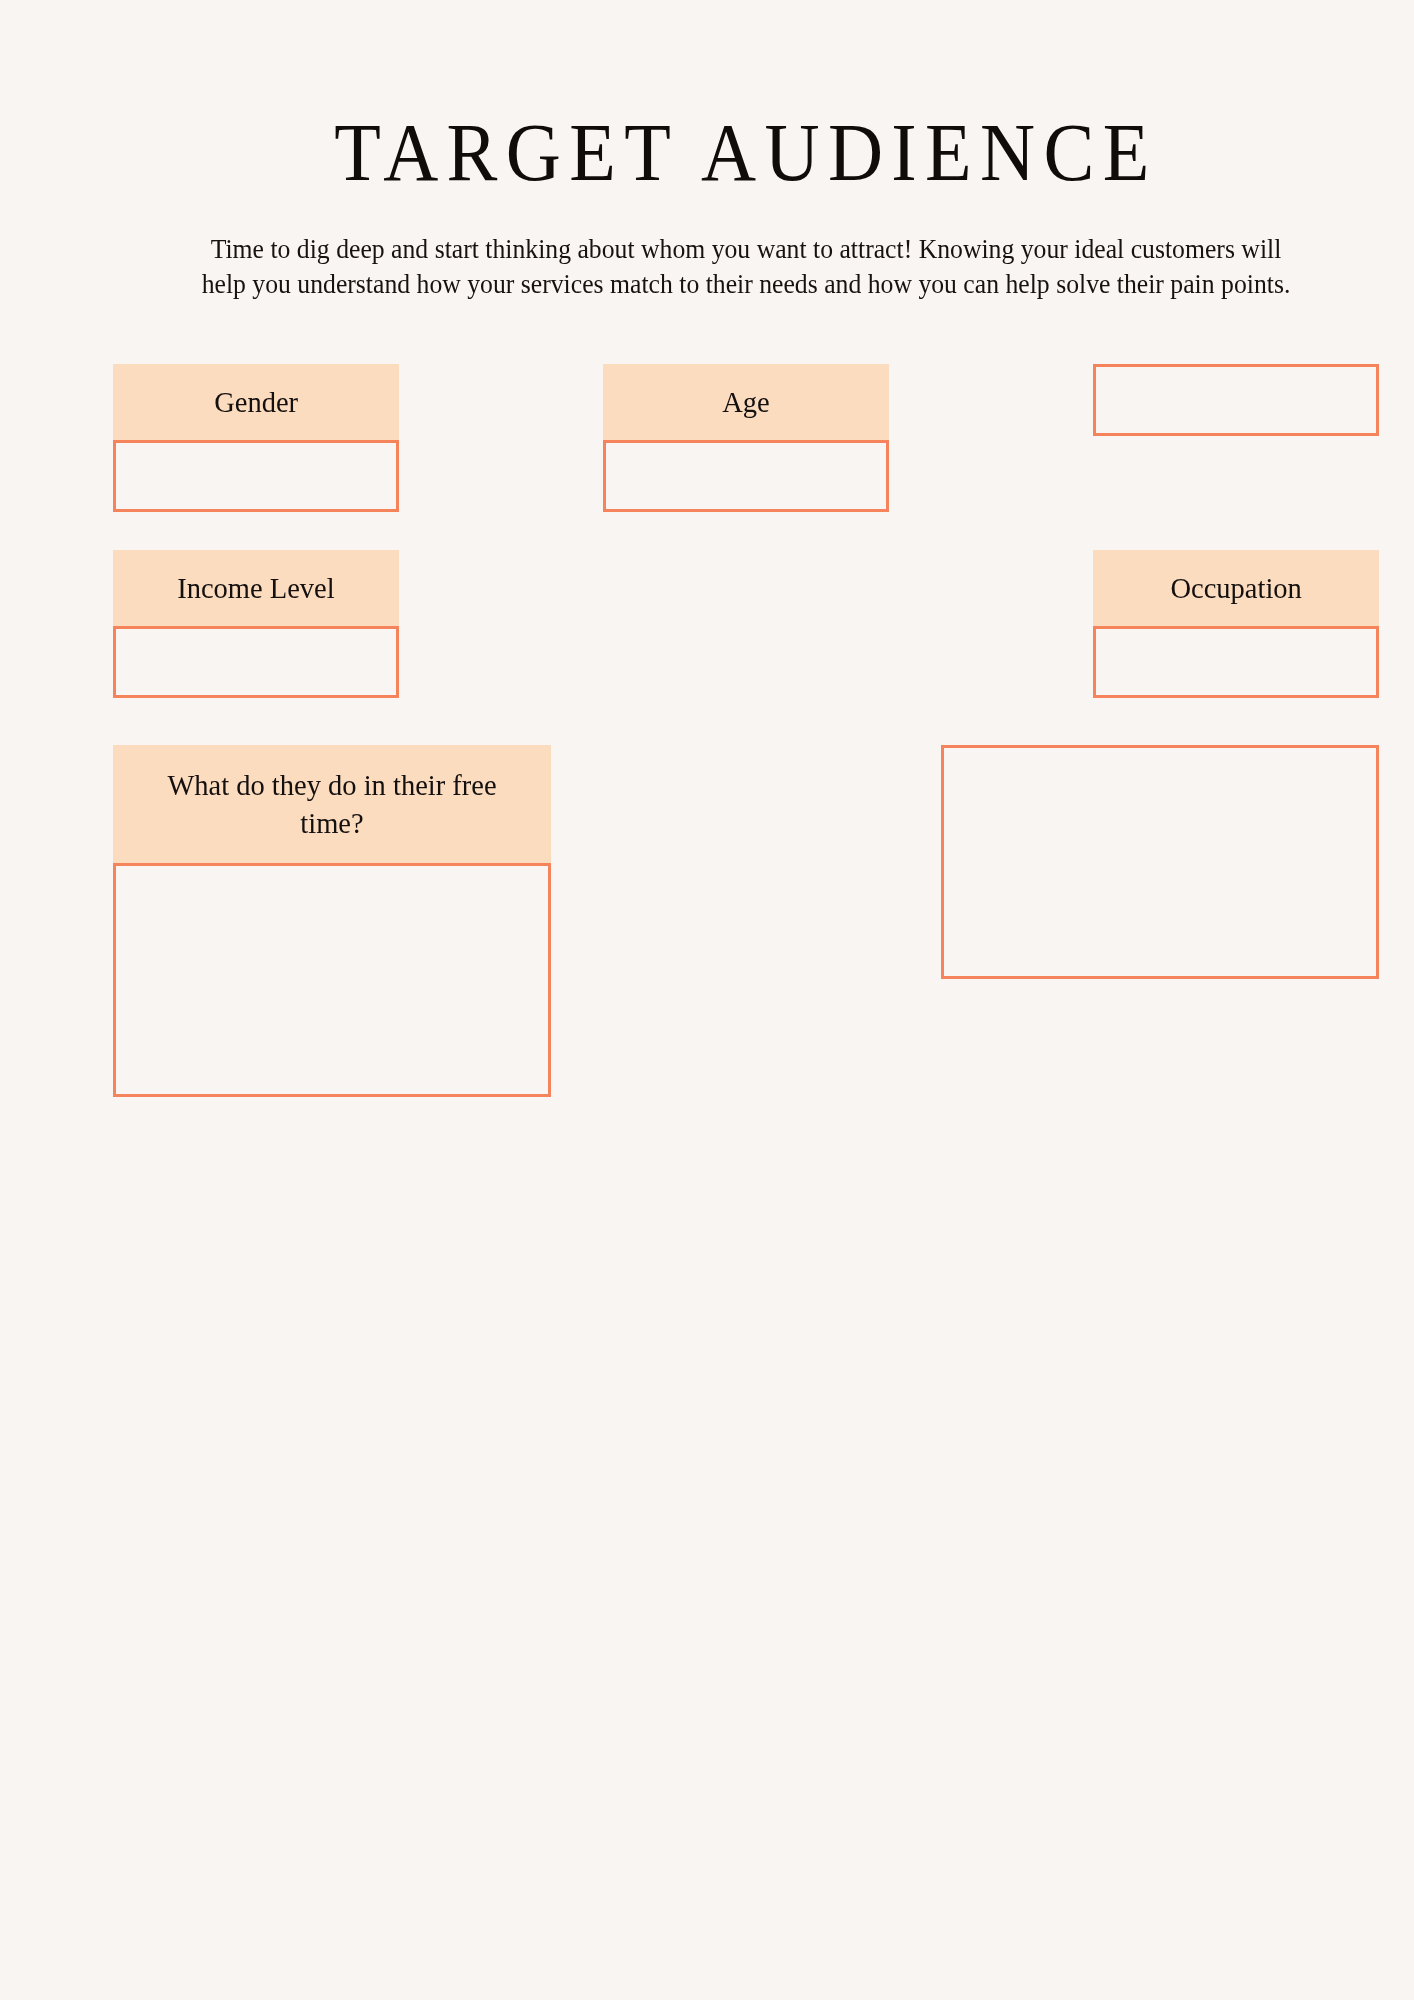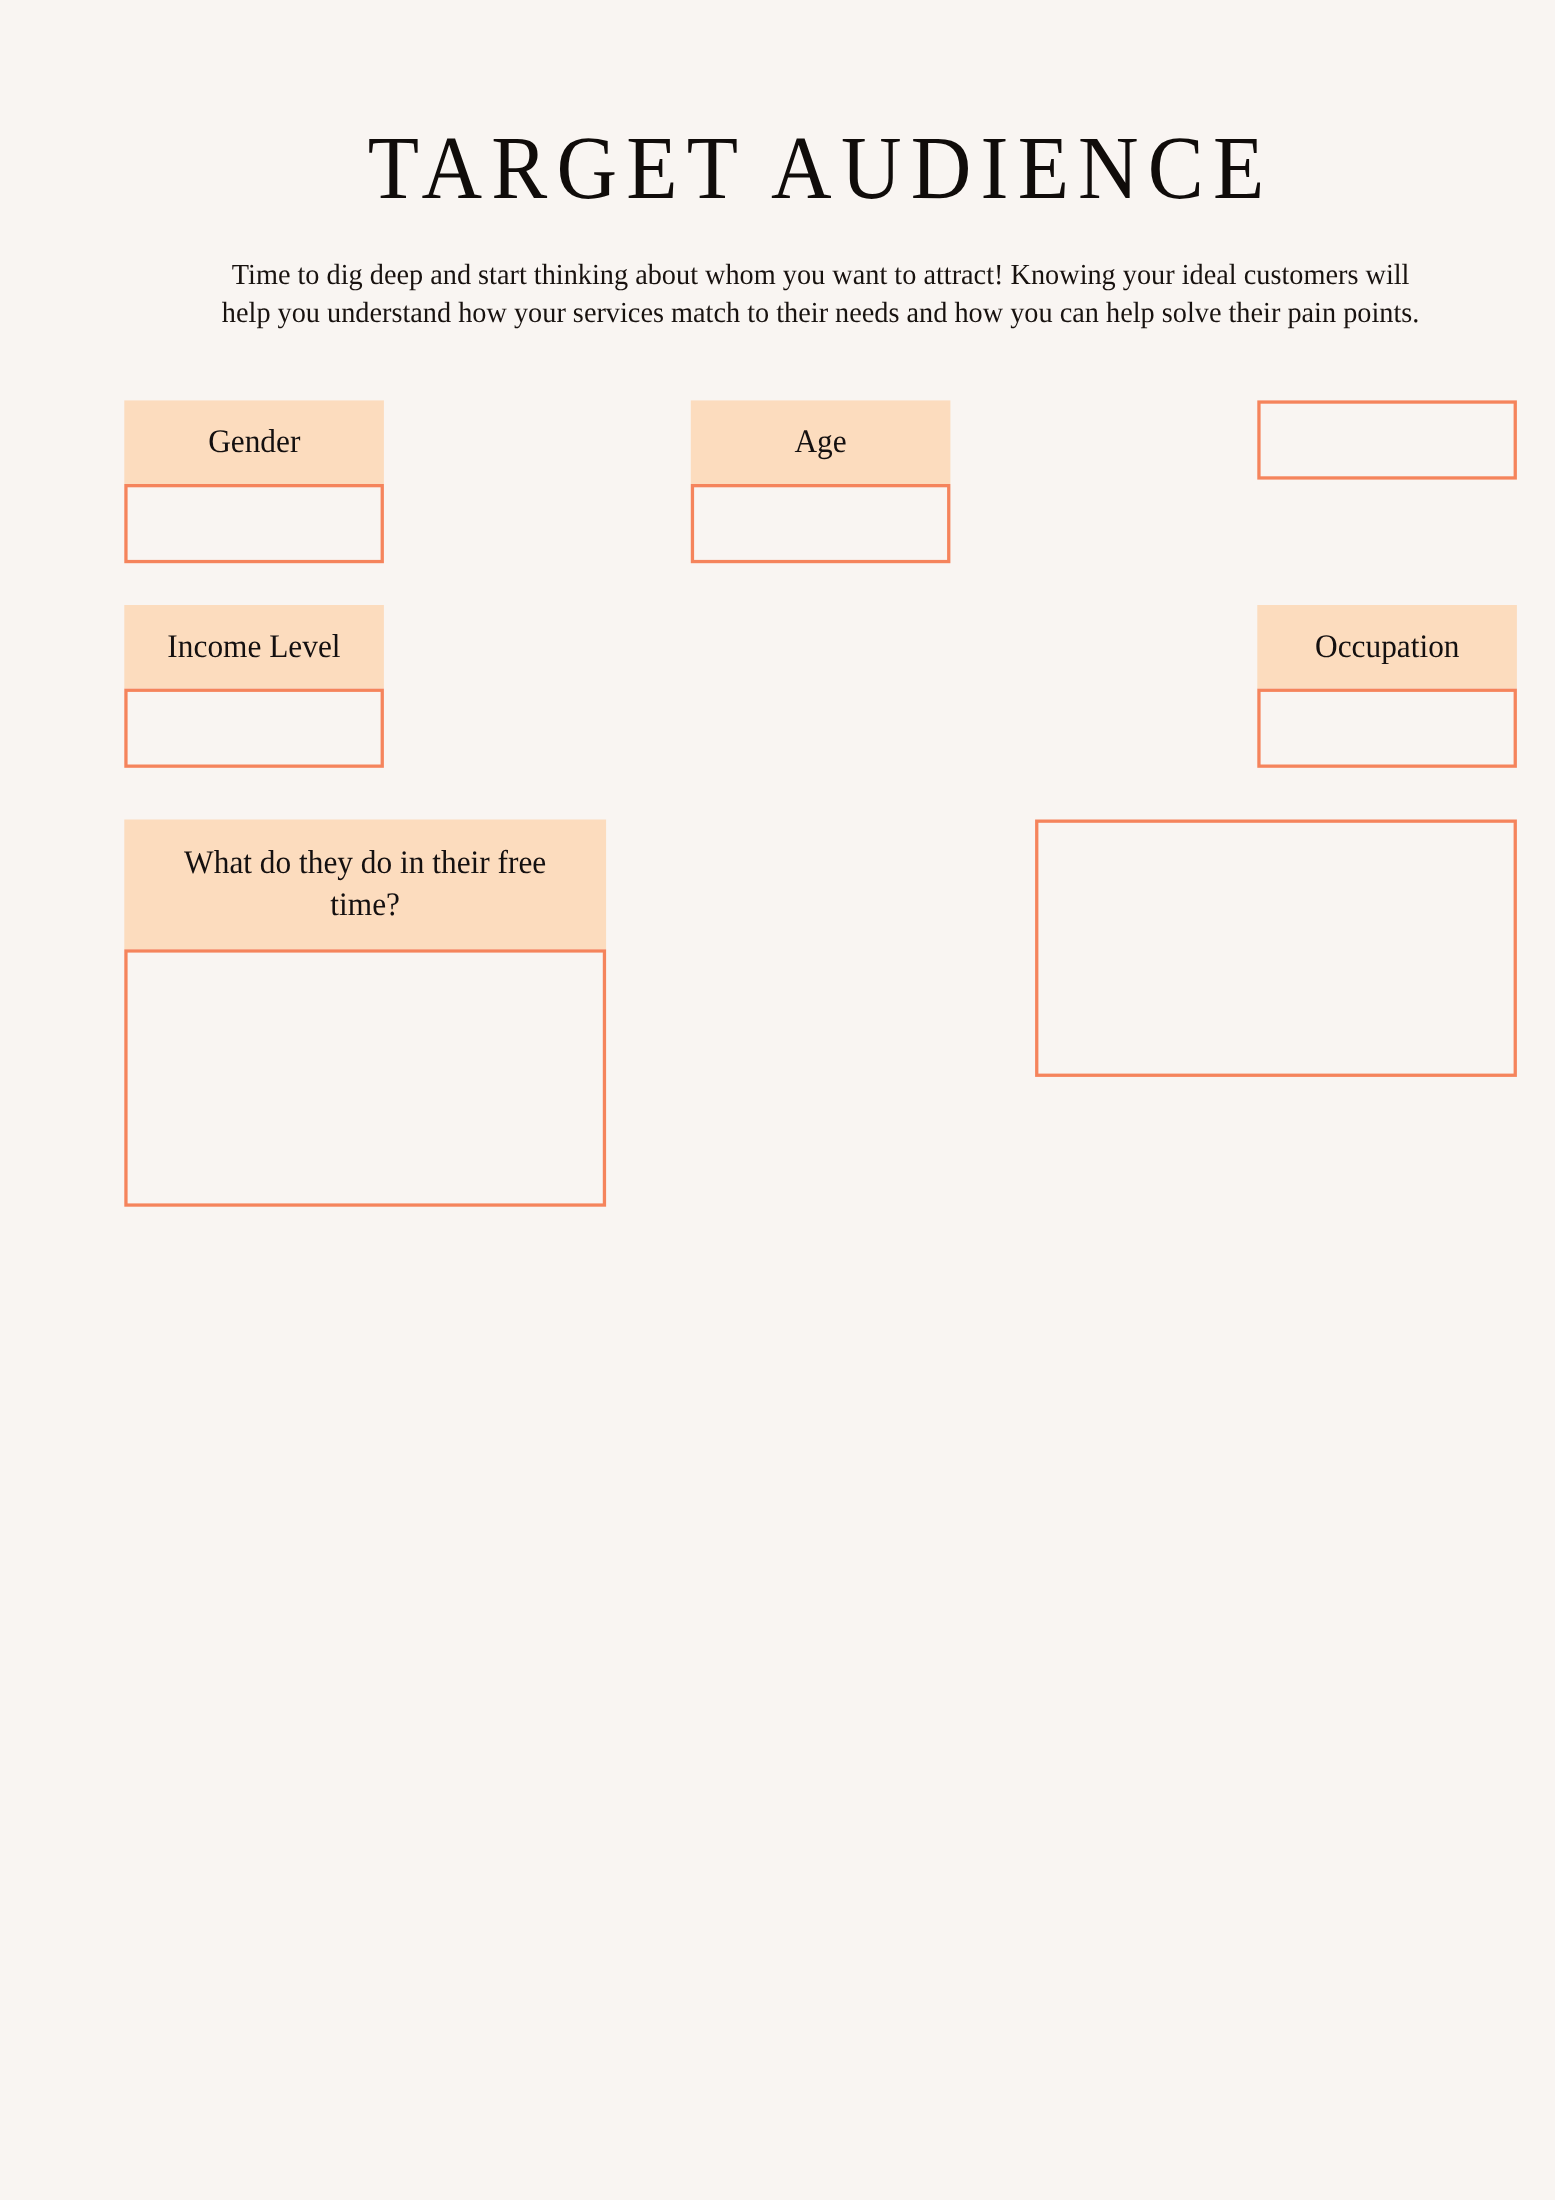--- a/index.html
+++ b/index.html
@@ -84,21 +84,21 @@
   .card-field {
     box-sizing: border-box;
     border: 3px solid #f5845c;
     background: #f9f5f2;
   }
 
   
   .row-trio {
     margin-top: 0;
   }
-  .row-trio .card { width: 236px; }
+  .row-trio .card { width: 286px; }
   .row-trio .card-header { height: 76px; }
   .row-trio .card-field { height: 72px; }
 
   #row-demographics { padding-top: 62px; }
   #row-profile      { padding-top: 38px; }
 
   
   #row-behaviour { padding-top: 47px; }
   #row-behaviour .card { width: 438px; justify-content: space-between; }
   #row-behaviour .card-header { height: 118px; }

